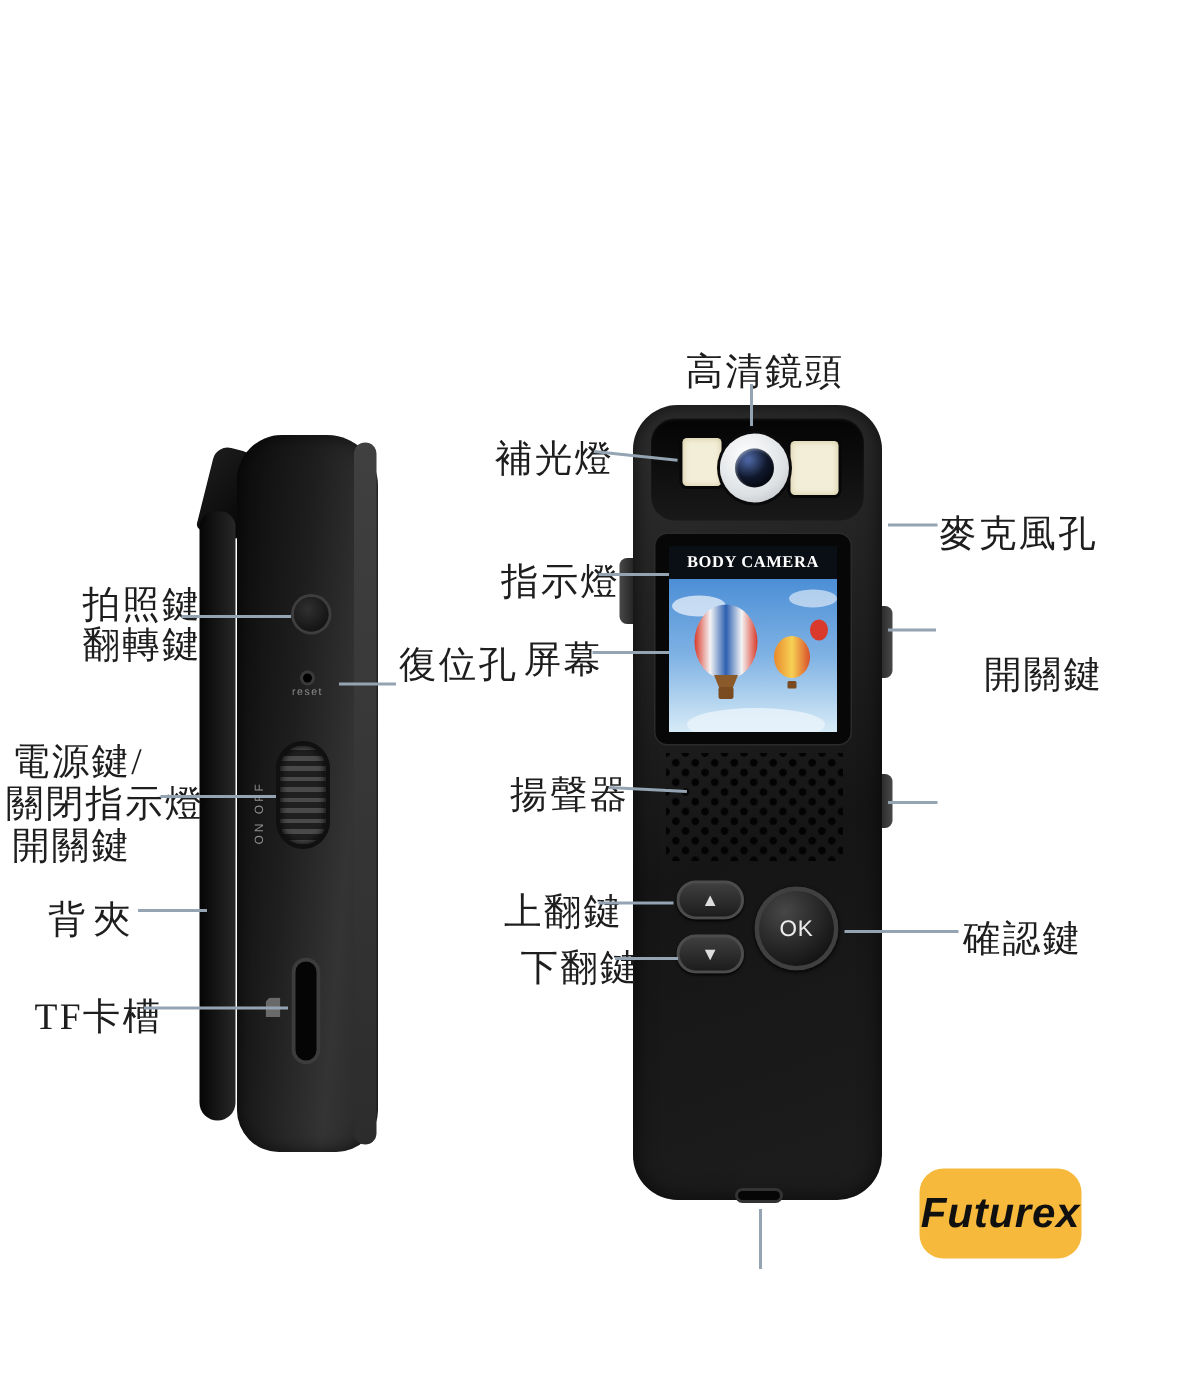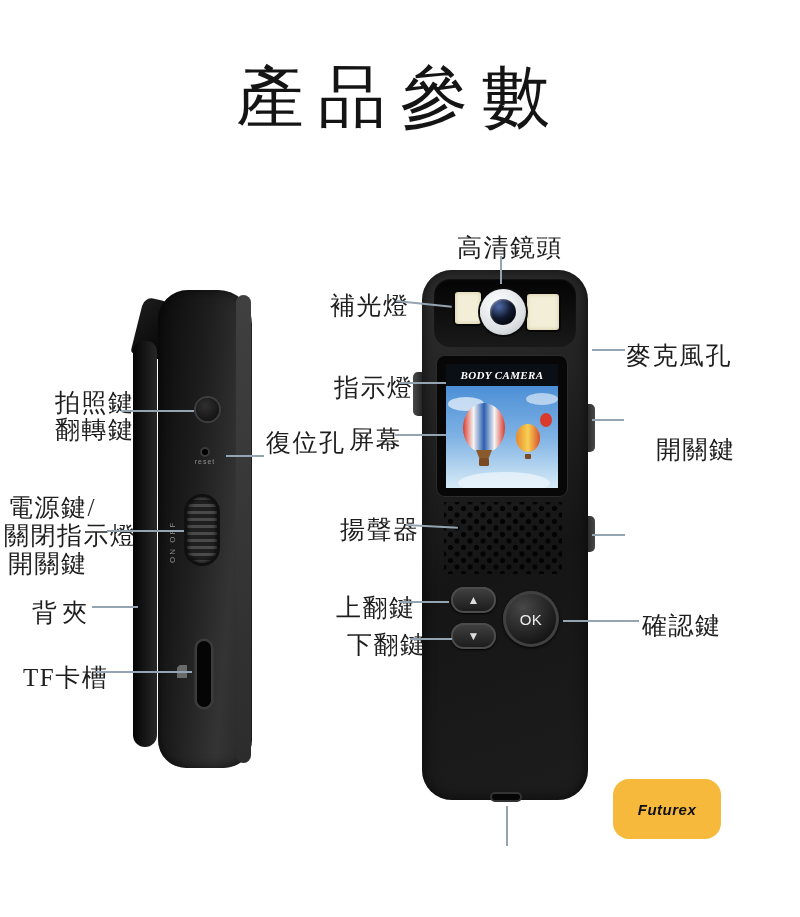--- a/index.html
+++ b/index.html
@@ -59,49 +59,48 @@
               display:flex;align-items:center;justify-content:center;box-shadow:0 0 0 2px #0a0a0a}
   .lens-inner{width:26px;height:26px;border-radius:50%;
               background:radial-gradient(circle at 34% 28%,#49619c 6%,#10182c 48%,#04060c 80%);
               box-shadow:inset 1px 1px 2px rgba(255,255,255,.35)}
   .led{position:absolute;left:443px;top:379px;width:7px;height:7px;border-radius:50%;
        background:#401a14;box-shadow:0 0 0 1.5px #000}
   .screen-bezel{position:absolute;left:437px;top:356px;width:130px;height:140px;border-radius:8px;
                 background:#070707;box-shadow:0 0 0 1px #2b2b2b}
   .screen{position:absolute;left:446px;top:364px;width:112px;height:124px;overflow:hidden;background:#0b1017}
   .screen-header{height:22px;display:flex;align-items:center;justify-content:center;color:#fff;
-                 font-style:italic;font-weight:700;font-size:11px;letter-spacing:.4px;background:#0a0e15}
+                 font-weight:700;font-size:11px;letter-spacing:.4px;background:#0a0e15}
   .speaker{position:absolute;left:444px;top:502px;width:118px;height:72px;
            background-image:radial-gradient(#030303 2.2px,rgba(0,0,0,0) 2.9px),
                             radial-gradient(#030303 2.2px,rgba(0,0,0,0) 2.9px);
            background-size:13px 13px;background-position:0 0,6.5px 6.5px}
   .btn{position:absolute;display:flex;align-items:center;justify-content:center;color:#dedede;
        font-family:"Liberation Sans",sans-serif}
   .btn-up,.btn-down{left:451px;width:45px;height:26px;border-radius:13px;
        background:linear-gradient(180deg,#424242,#191919);
        box-shadow:inset 0 0 0 2px #4c4c4c,0 1px 2px #000;font-size:12px}
   .btn-up{top:587px}
   .btn-down{top:623px}
   .btn-ok{left:503px;top:591px;width:56px;height:56px;border-radius:50%;
           background:radial-gradient(circle at 36% 30%,#474747,#141414 72%);
           box-shadow:inset 0 0 0 3px #404040,0 1px 3px #000;
           font-size:15px;font-weight:400;letter-spacing:.5px;color:#ececec}
   .charge-port{position:absolute;left:492px;top:794px;width:28px;height:6px;border-radius:3px;
                background:#060606;box-shadow:0 0 0 2px #333}
   .badge{position:absolute;left:613px;top:779px;width:108px;height:60px;border-radius:16px;
          background:#F6B93B;display:flex;align-items:center;justify-content:center;
-         font-size:15px;font-weight:800;font-style:italic;color:#101010;letter-spacing:.5px;
+         font-size:28px;font-weight:800;font-style:italic;color:#101010;letter-spacing:.5px;
          font-family:"Liberation Sans",sans-serif}
 </style>
 </head>
 <body>
 
 <div class="canvas">
 
-  <div class="title">產品參數</div>
 
   <div>
     <div class="clip-hook"></div>
     <div class="clip-arm"></div>
     <div class="side-body"></div>
     <div class="side-strip"></div>
     <div class="side-btn"></div>
     <div class="reset-dot"></div>
     <div class="reset-txt">reset</div>
     <div class="onoff"></div>

